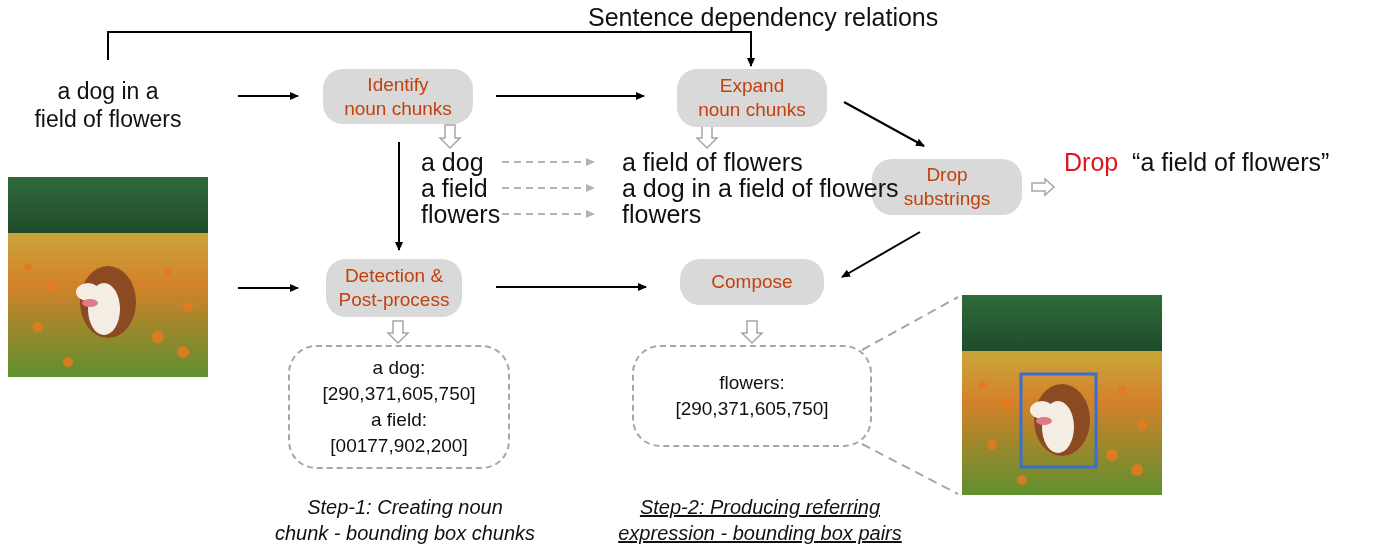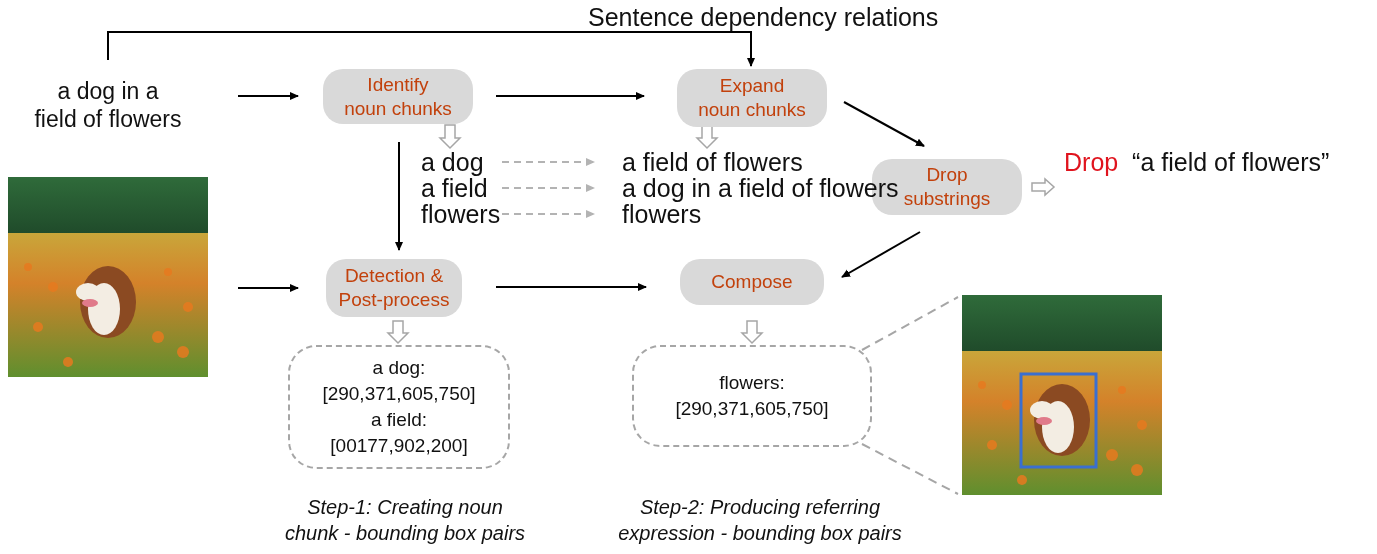--- a/index.html
+++ b/index.html
@@ -135,23 +135,23 @@
 </div>
 <div class="dashbox" style="left:632px; top:345px; width:236px; height:98px;">
   <div>
     <div>flowers:</div>
     <div>[290,371,605,750]</div>
   </div>
 </div>
 
 <div class="caption" style="left:250px; top:494px; width:310px;">
   <div>Step-1: Creating noun</div>
-  <div>chunk - bounding box pairs</div>
-</div>
-<div class="caption" style="left:590px; top:494px; width:340px;">
+  <div>chunk - bounding box chunks</div>
+</div>
+<div class="caption" style="left:590px; top:494px; width:340px;text-decoration:underline;">
   <div>Step-2: Producing referring</div>
   <div>expression - bounding box pairs</div>
 </div>
 
 <div class="photo" style="left:8px; top:177px; width:200px; height:200px;">
   <svg width="200" height="200" viewBox="0 0 200 200">
     <defs>
       <linearGradient id="trees1" x1="0" y1="0" x2="0" y2="1">
         <stop offset="0" stop-color="#2f6b3a"></stop>
           <stop offset="1" stop-color="#1f4a2a"></stop>

